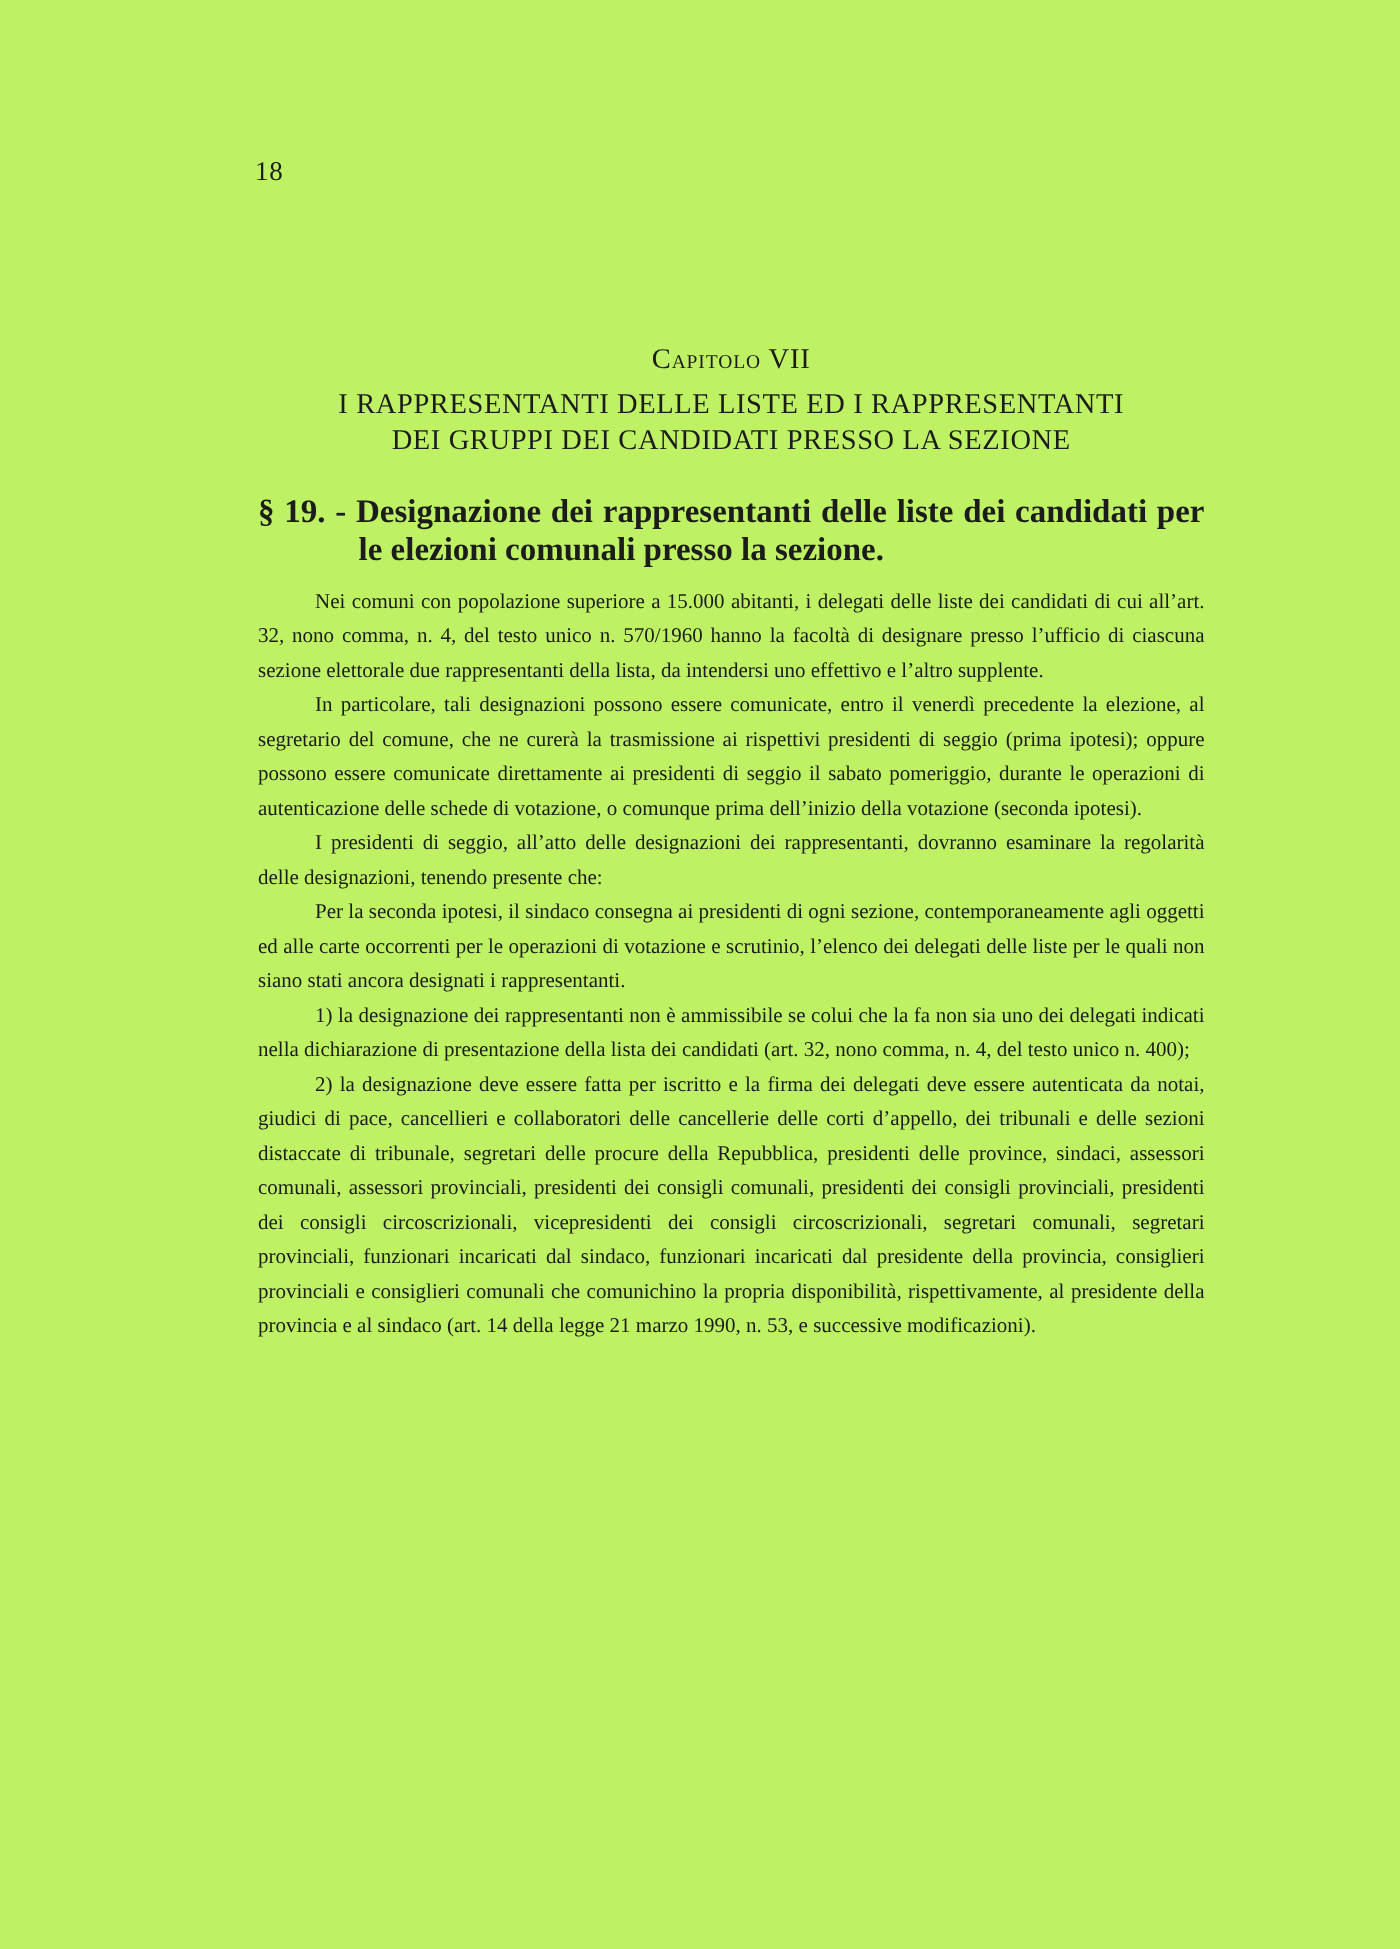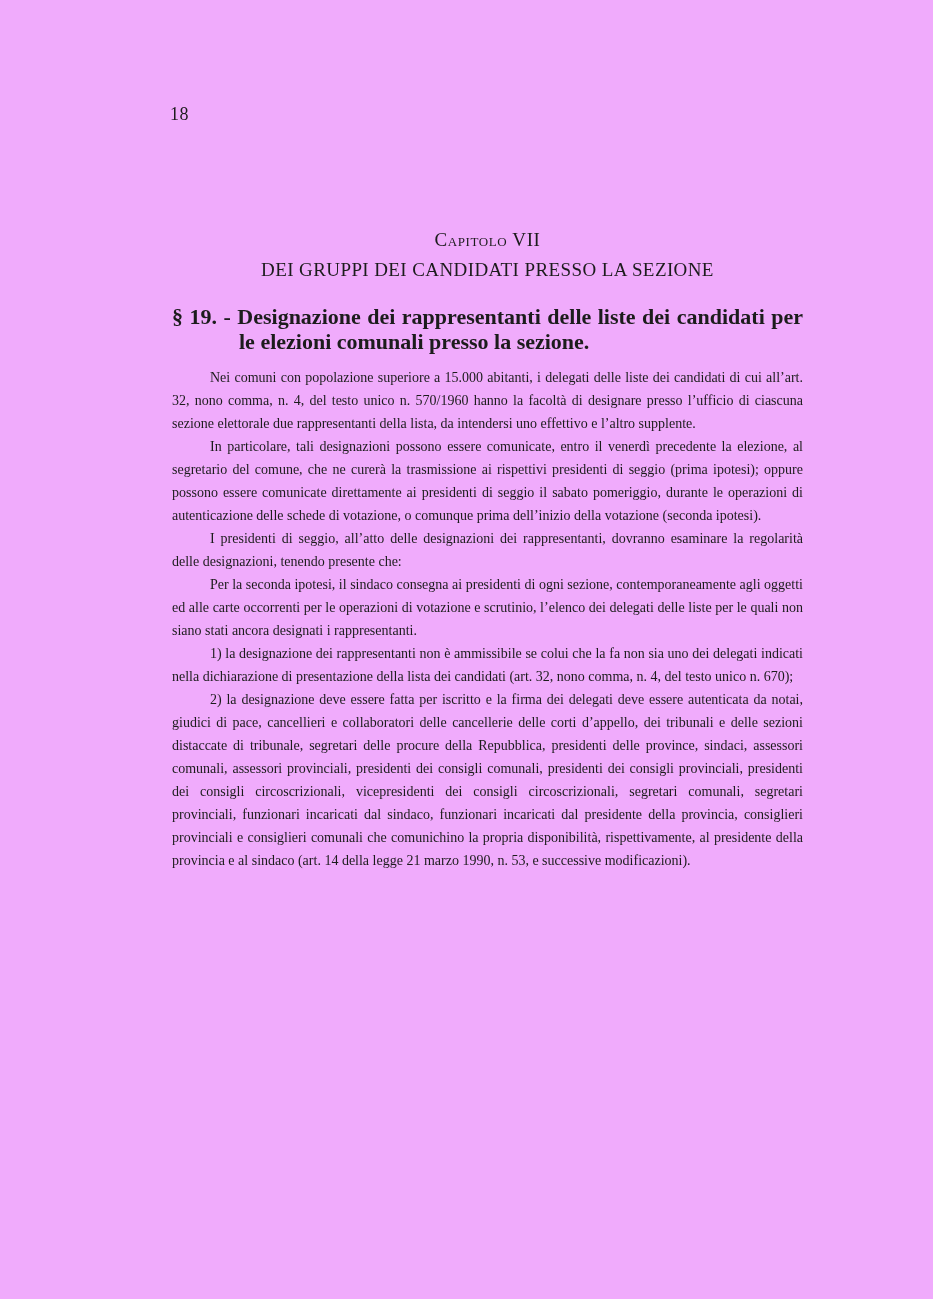--- a/index.html
+++ b/index.html
@@ -4,21 +4,21 @@
 <style>
   html, body {
     margin: 0;
     padding: 0;
     background: #ffffff;
   }
   .page {
     position: relative;
     width: 933px;
     height: 1299px;
-    background: #f0abfc;
+    background: #bef264;
     font-family: "Liberation Serif", "DejaVu Serif", serif;
     color: #1c1c1c;
     overflow: hidden;
   }
   .page-number {
     position: absolute;
     top: 104px;
     left: 170px;
     font-size: 18px;
     letter-spacing: 0.5px;
@@ -68,30 +68,31 @@
 
 <div class="page">
 
   <div class="page-number">18</div>
 
   <div class="content">
 
     <div class="chapter-label">Capitolo VII</div>
 
     <div class="chapter-title">
+      <div>I RAPPRESENTANTI DELLE LISTE ED I RAPPRESENTANTI</div>
       <div>DEI GRUPPI DEI CANDIDATI PRESSO LA SEZIONE</div>
     </div>
 
     <div class="section-heading">
       <span>§ 19. - </span><span>Designazione dei rappresentanti delle liste dei candidati per le elezioni comunali presso la sezione.</span>
     </div>
 
     <div class="body-text">
       <p>Nei comuni con popolazione superiore a 15.000 abitanti, i delegati delle liste dei candidati di cui all’art. 32, nono comma, n. 4, del testo unico n. 570/1960 hanno la facoltà di designare presso l’ufficio di ciascuna sezione elettorale due rappresentanti della lista, da intendersi uno effettivo e l’altro supplente.</p>
       <p>In particolare, tali designazioni possono essere comunicate, entro il venerdì precedente la elezione, al segretario del comune, che ne curerà la trasmissione ai rispettivi presidenti di seggio (prima ipotesi); oppure possono essere comunicate direttamente ai presidenti di seggio il sabato pomeriggio, durante le operazioni di autenticazione delle schede di votazione, o comunque prima dell’inizio della votazione (seconda ipotesi).</p>
       <p>I presidenti di seggio, all’atto delle designazioni dei rappresentanti, dovranno esaminare la regolarità delle designazioni, tenendo presente che:</p>
       <p>Per la seconda ipotesi, il sindaco consegna ai presidenti di ogni sezione, contemporaneamente agli oggetti ed alle carte occorrenti per le operazioni di votazione e scrutinio, l’elenco dei delegati delle liste per le quali non siano stati ancora designati i rappresentanti.</p>
-      <p>1) la designazione dei rappresentanti non è ammissibile se colui che la fa non sia uno dei delegati indicati nella dichiarazione di presentazione della lista dei candidati (art. 32, nono comma, n. 4, del testo unico n. 670);</p>
+      <p>1) la designazione dei rappresentanti non è ammissibile se colui che la fa non sia uno dei delegati indicati nella dichiarazione di presentazione della lista dei candidati (art. 32, nono comma, n. 4, del testo unico n. 400);</p>
       <p>2) la designazione deve essere fatta per iscritto e la firma dei delegati deve essere autenticata da notai, giudici di pace, cancellieri e collaboratori delle cancellerie delle corti d’appello, dei tribunali e delle sezioni distaccate di tribunale, segretari delle procure della Repubblica, presidenti delle province, sindaci, assessori comunali, assessori provinciali, presidenti dei consigli comunali, presidenti dei consigli provinciali, presidenti dei consigli circoscrizionali, vicepresidenti dei consigli circoscrizionali, segretari comunali, segretari provinciali, funzionari incaricati dal sindaco, funzionari incaricati dal presidente della provincia, consiglieri provinciali e consiglieri comunali che comunichino la propria disponibilità, rispettivamente, al presidente della provincia e al sindaco (art. 14 della legge 21 marzo 1990, n. 53, e successive modificazioni).</p>
     </div>
 
   </div>
 </div>
 
 </body></html>

